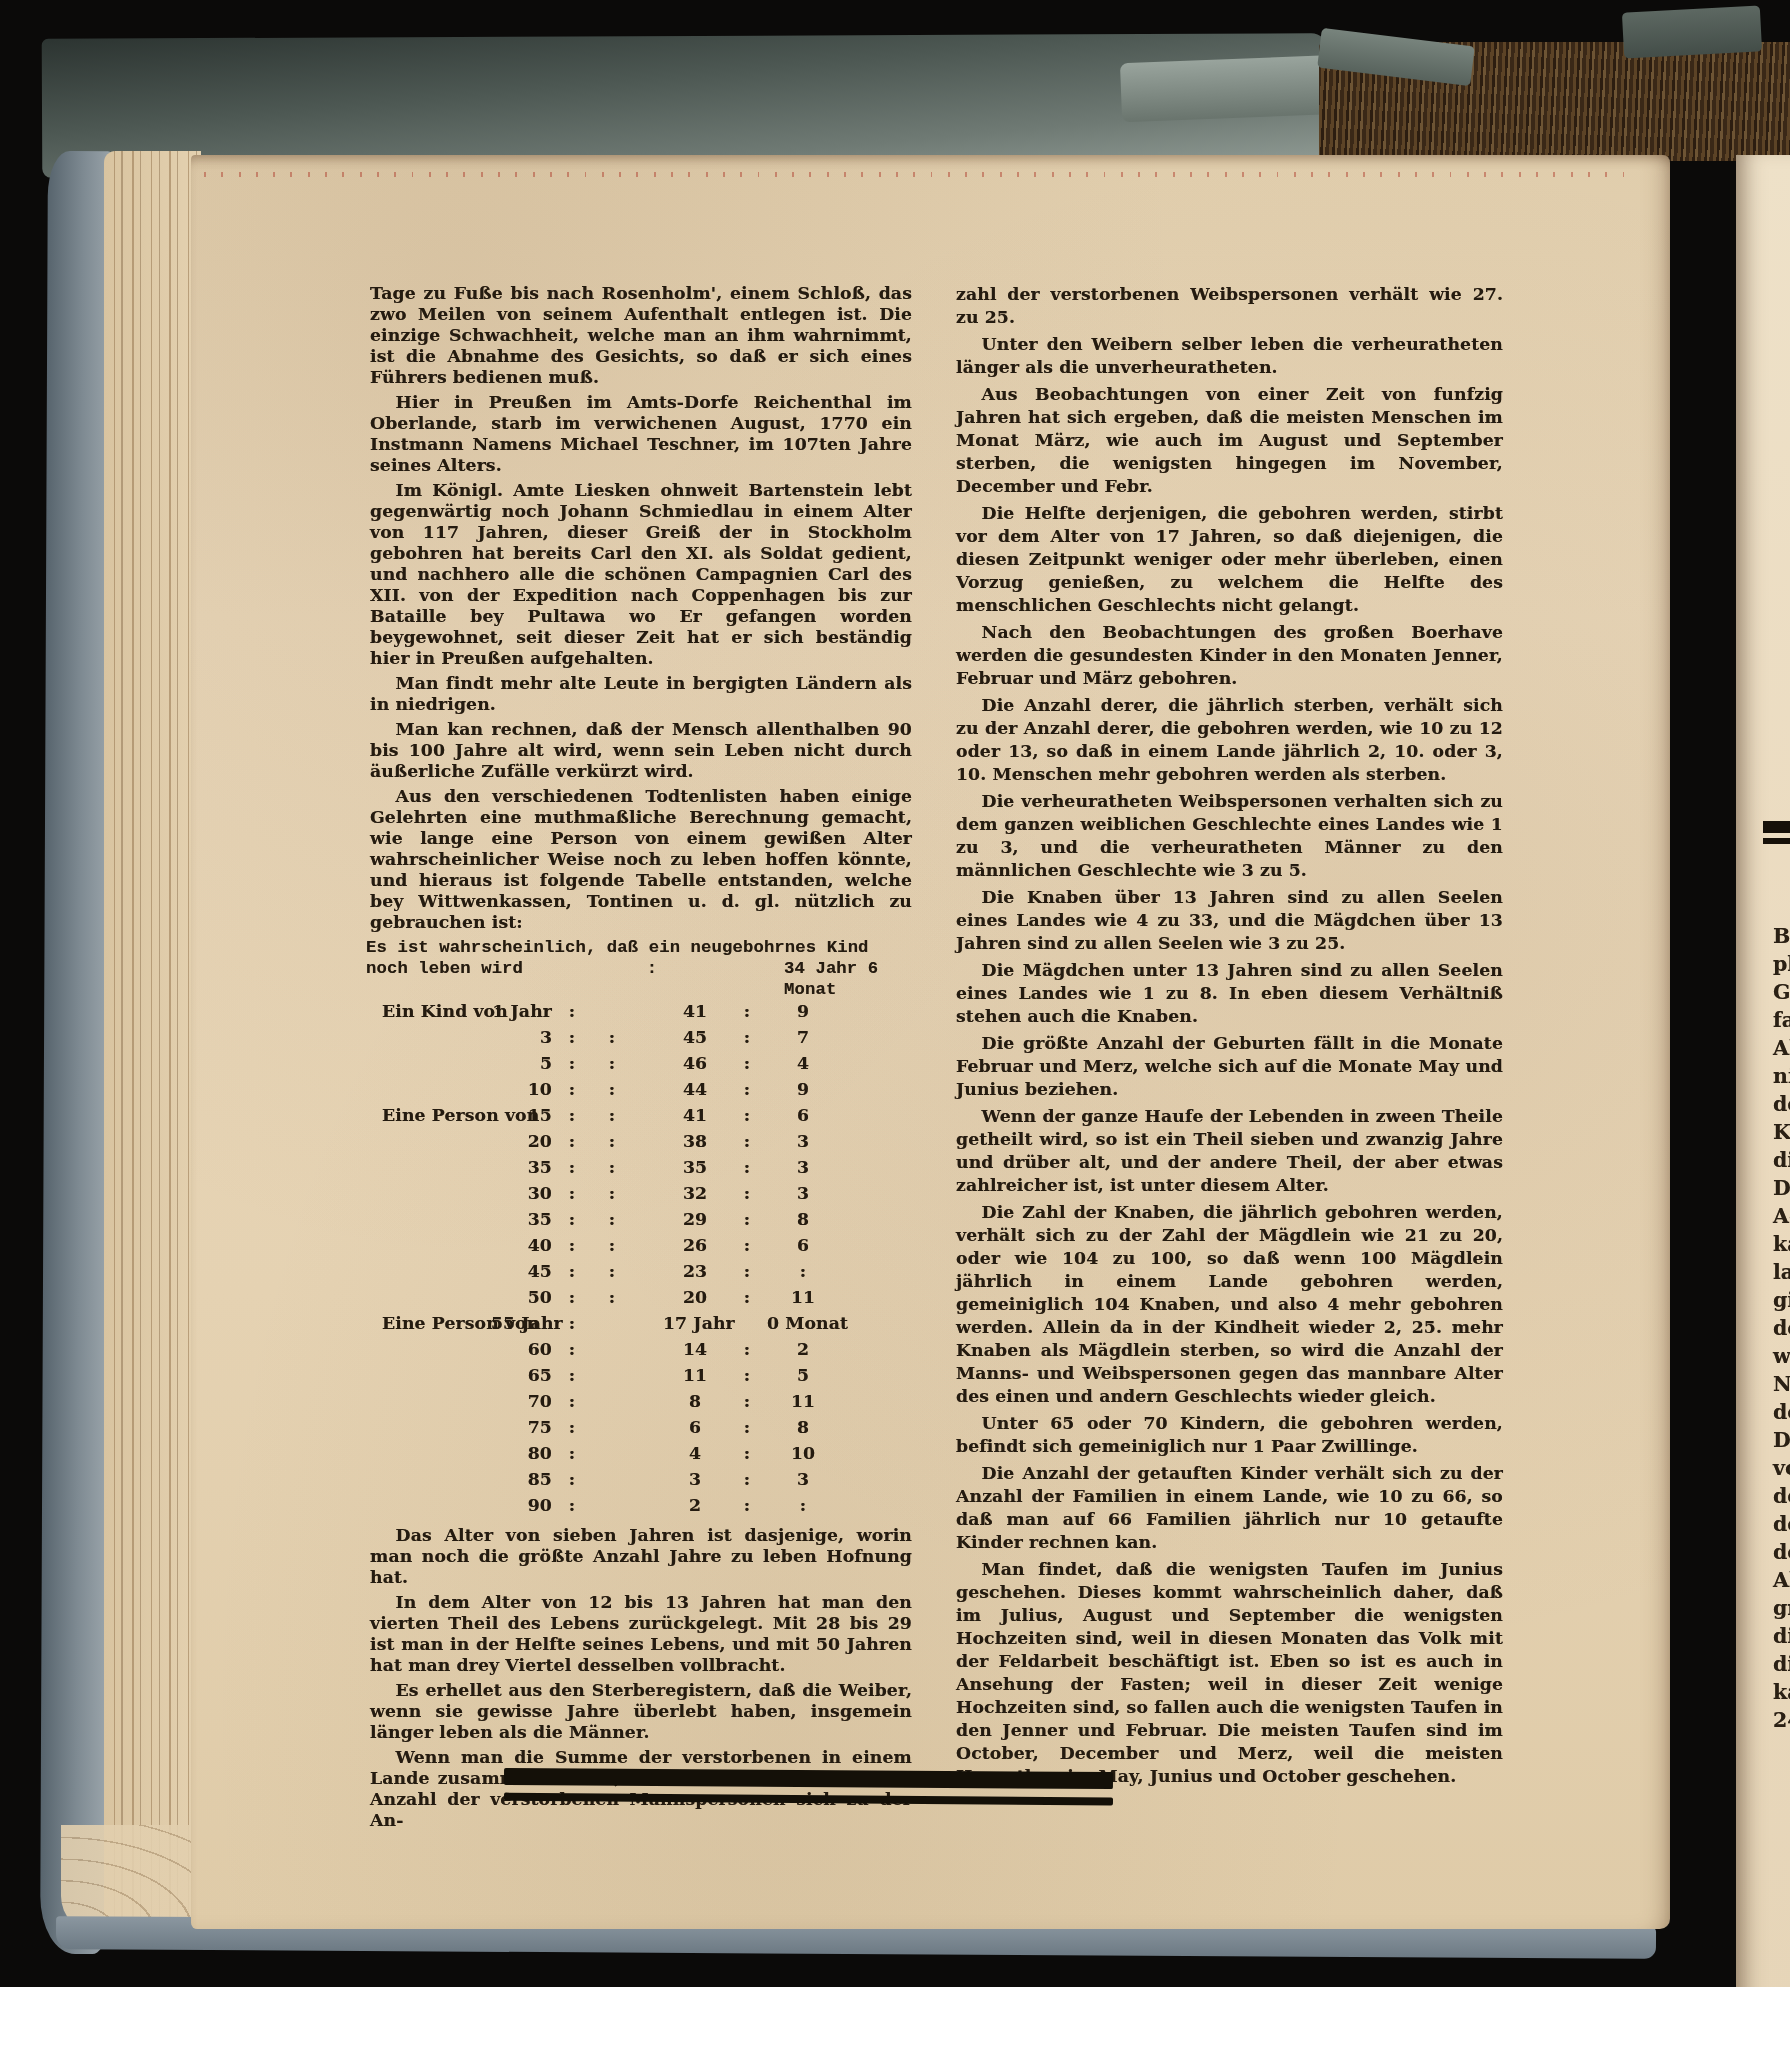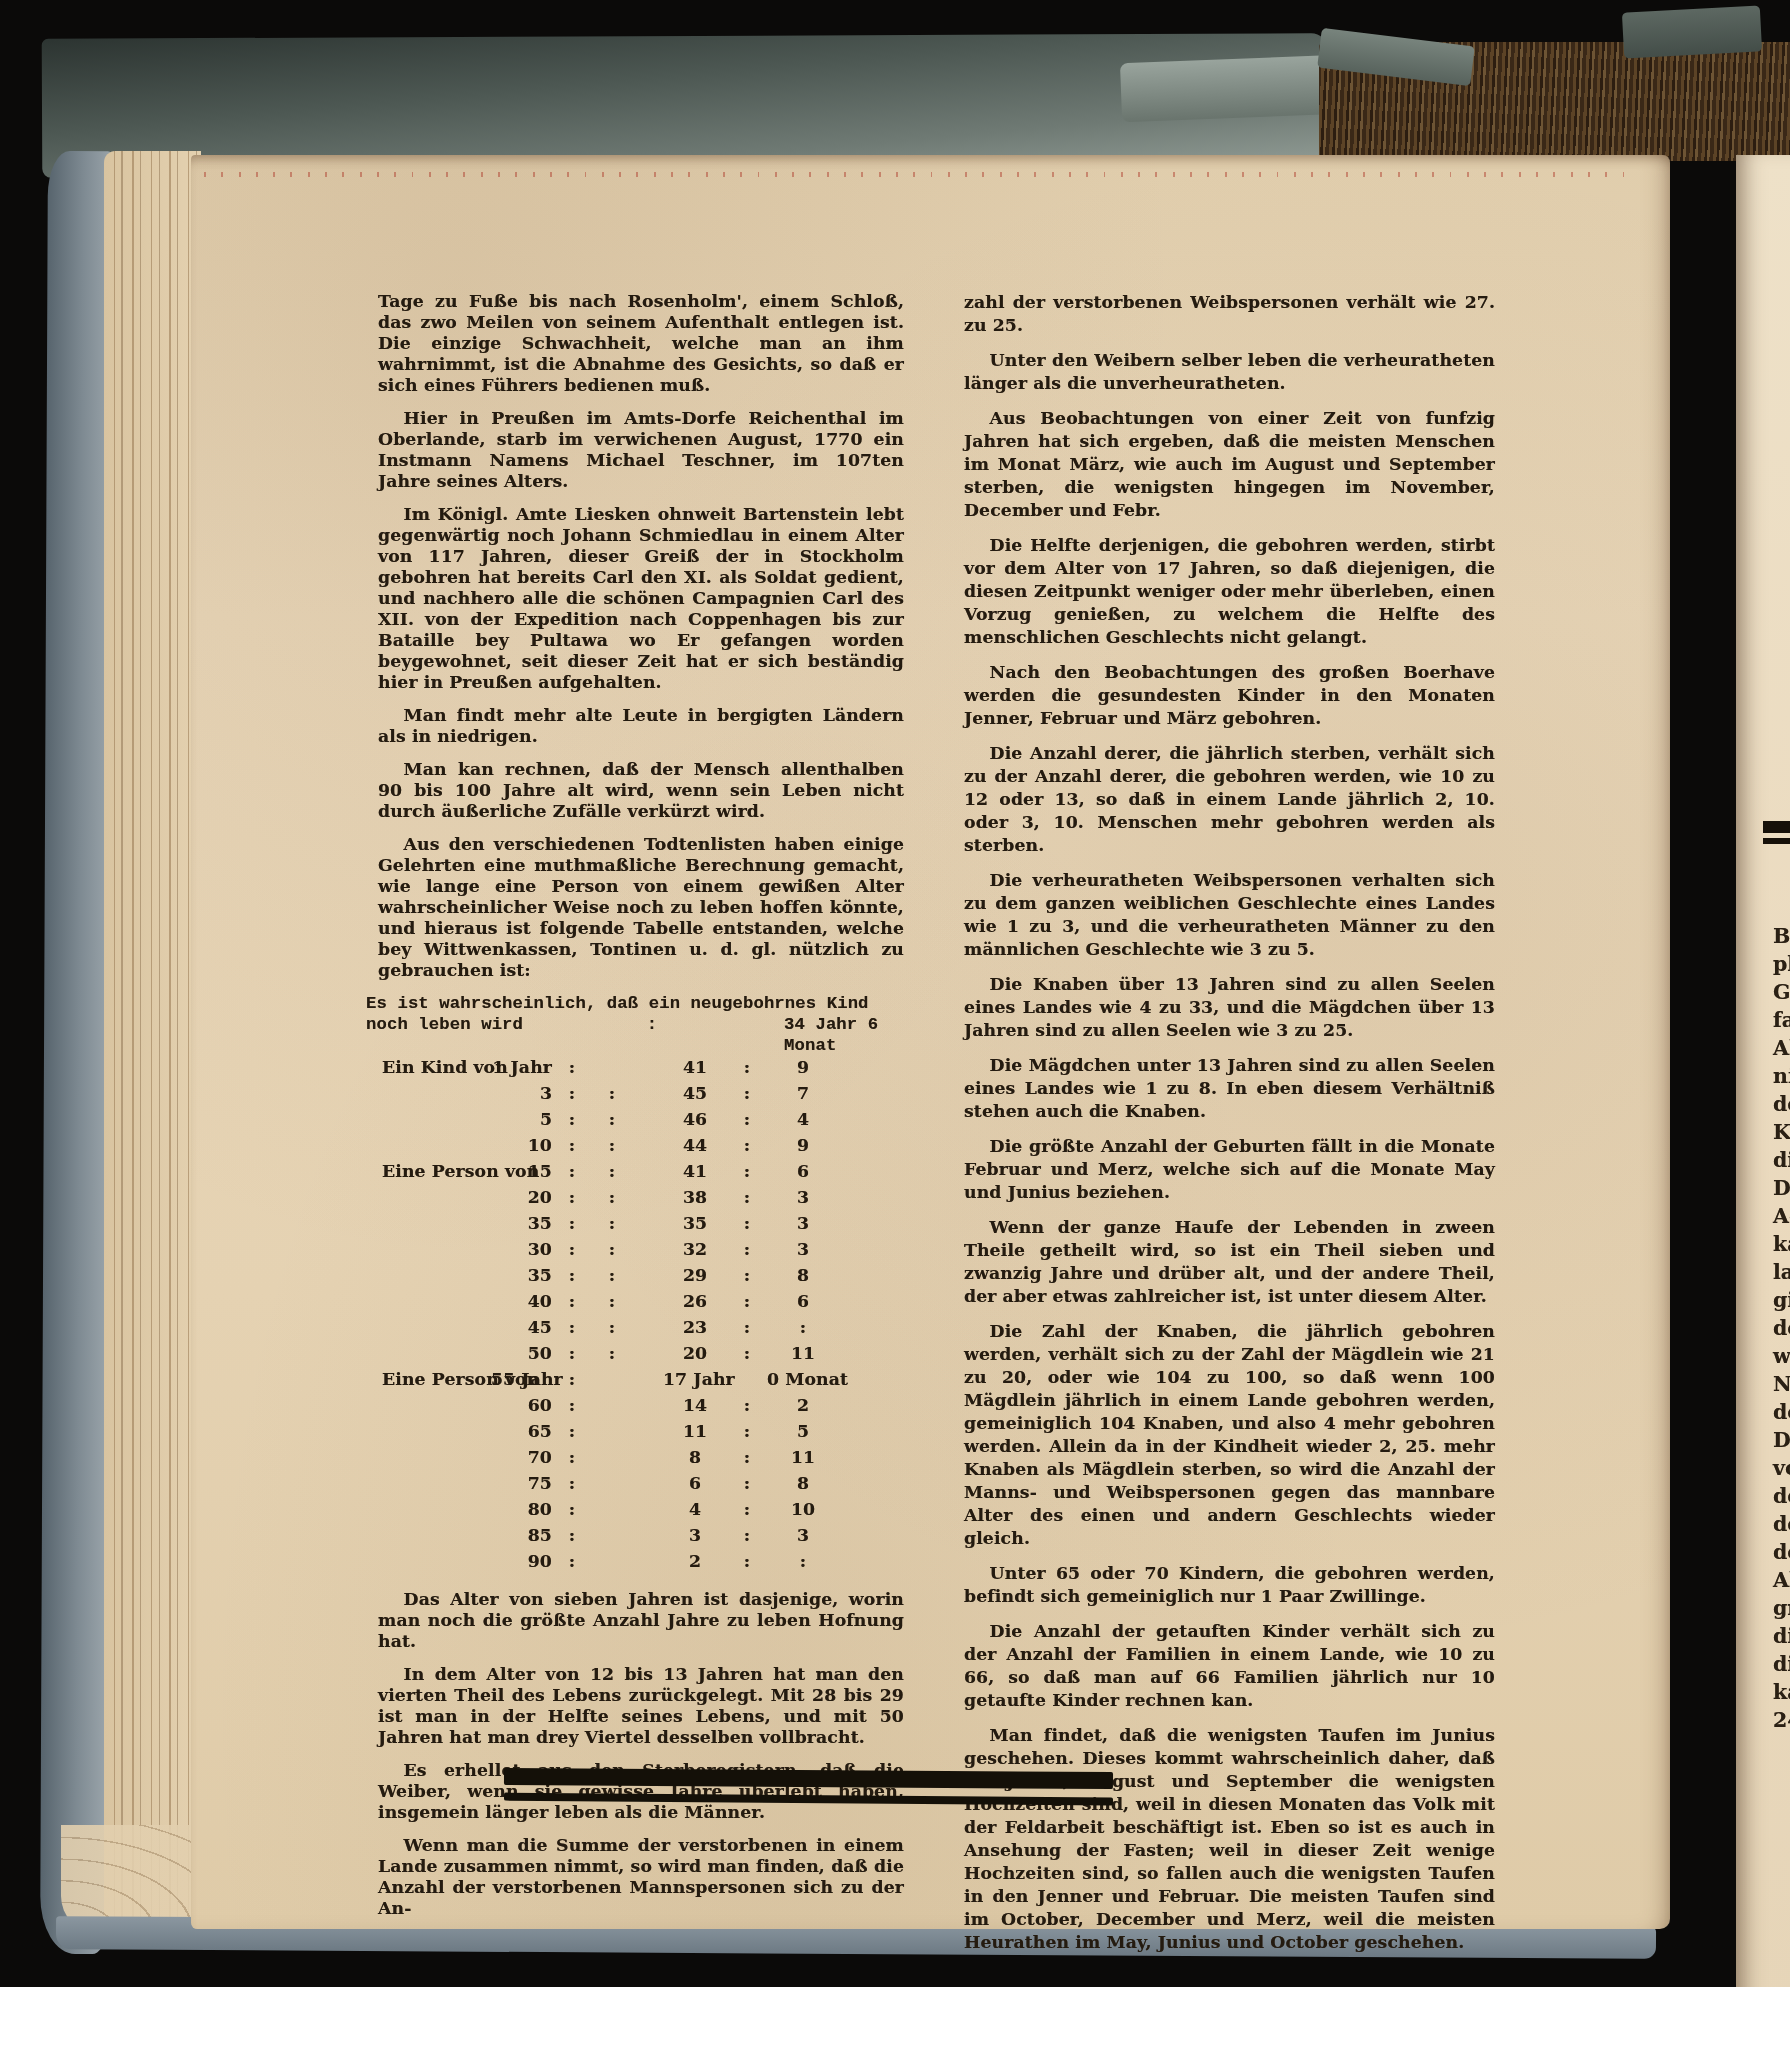--- a/index.html
+++ b/index.html
@@ -45,21 +45,21 @@
     border-radius:3.8px 7.7px 10.2px 6.4px;
     box-shadow:inset 0 9px 11.5px -6.4px rgba(90,60,35,.45), inset -16.6px 0 24px -15.4px rgba(90,60,35,.5);}
   .red-speckle{position:absolute;left:12.8px;top:16.6px;width:1427px;height:5.8px;
     background:repeating-linear-gradient(90deg,rgba(165,32,20,.5) 0 1.9px,transparent 1.9px 17.3px);
     opacity:.8;}
   
   .text-col{position:absolute;color:#241b10;text-align:justify;
     font-weight:700;letter-spacing:0.1px;text-shadow:0 0 0.4px rgba(45,28,12,.55);}
   .col-left{left:366px;top:279px;width:550px;font-size:17.3px;line-height:21px;}
   .col-right{left:952px;top:279px;width:555px;font-size:17.3px;line-height:23px;}
-  .para{margin:12px;}
+  .para{margin:4px;}
   .para.ind{text-indent:25.6px;}
   
   .intro{margin:0;font-family:Liberation Mono, monospace;}
   .intro-l2{display:flex;gap:43px;}
   .intro-label{width:192px;}
   .intro-sep{width:102px;text-align:center;}
   .intro-val{flex:1;text-align:left;padding-left:38px;}
   .lifetable{margin:1.3px 0 2.6px 16px;}
   .trow{display:flex;height:26px;align-items:baseline;}
   .tcell{display:inline-block;white-space:nowrap;}

